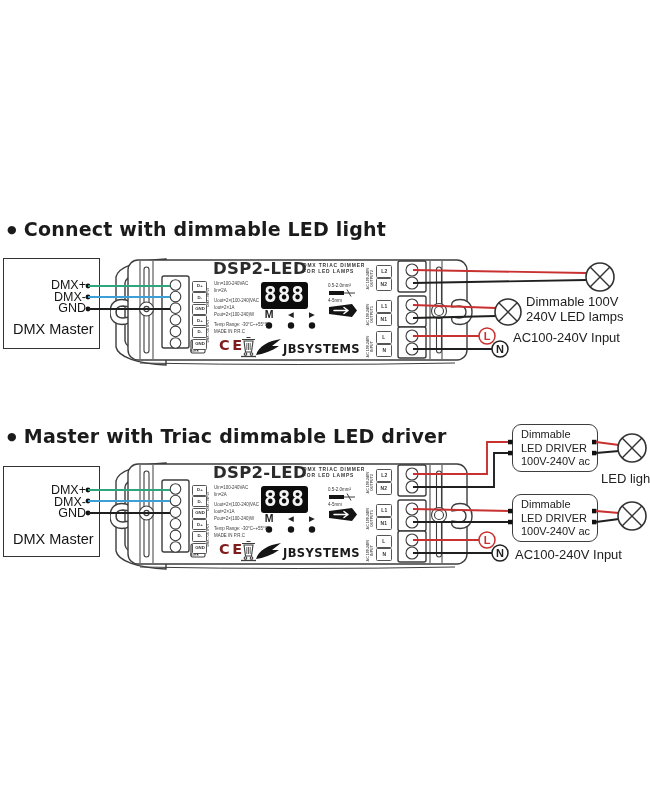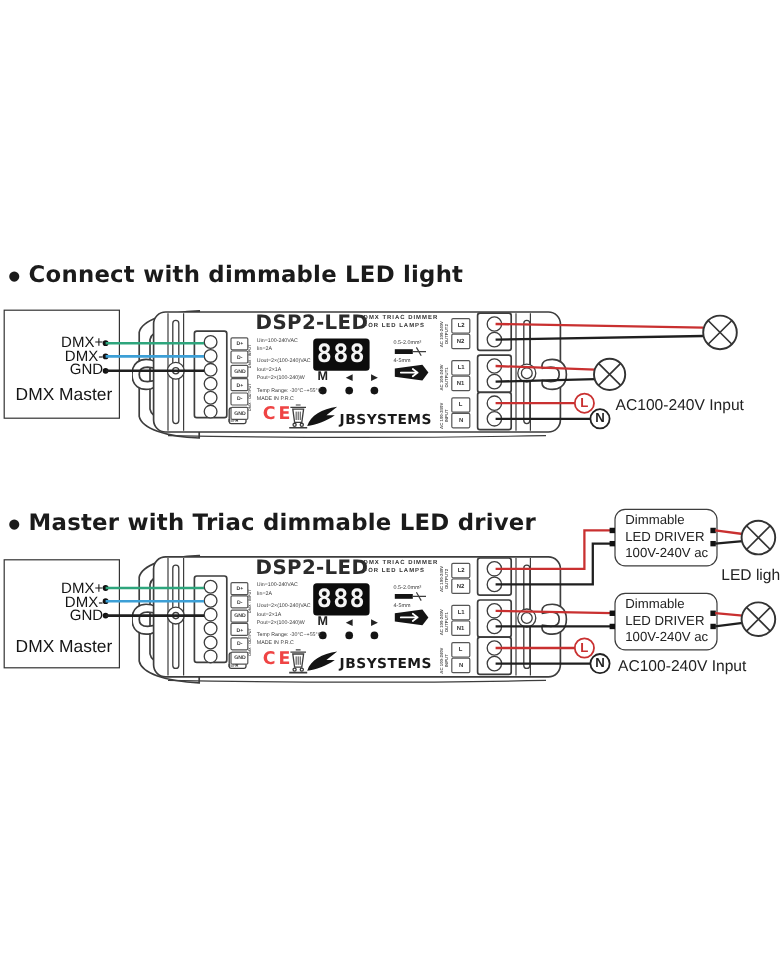--- a/index.html
+++ b/index.html
@@ -44,21 +44,21 @@
   .vlab{position:absolute;left:228px;width:64px;height:15px;text-align:center;
         transform:rotate(-90deg) scale(0.45);transform-origin:center center;
         font-size:8px;line-height:8.5px;font-weight:bold;color:#555;white-space:nowrap;}
   .vlabl{position:absolute;left:68px;width:60px;height:10px;text-align:center;
         transform:rotate(-90deg) scale(0.4);transform-origin:center center;
         font-size:8px;line-height:10px;font-weight:bold;color:#555;white-space:nowrap;}
   .tiny{position:absolute;transform:scale(0.5);transform-origin:0 0;font-size:9px;color:#333;white-space:nowrap;}
   .rohst{position:absolute;left:80px;top:93px;width:16px;text-align:center;
          transform:scale(0.4);transform-origin:0 0;font-size:8px;color:#333;}
   .ce{position:absolute;left:109px;top:81px;font-size:14.5px;font-weight:bold;letter-spacing:2.5px;
-      color:#ef4444;font-family:"DejaVu Sans",sans-serif;}
+      color:#7f1d1d;font-family:"DejaVu Sans",sans-serif;}
   .brand{position:absolute;left:173px;top:86px;font-size:11.5px;font-weight:800;letter-spacing:0.4px;
          color:#1a1a1a;font-family:"DejaVu Sans",sans-serif;}
   
   #wires{position:absolute;left:0;top:0;z-index:5;pointer-events:none;}
   #wires .wg{stroke:var(--wire-dmx-plus);stroke-width:2.2;fill:none;}
   #wires .wb{stroke:var(--wire-dmx-minus);stroke-width:2.2;fill:none;}
   #wires .wk{stroke:var(--wire-gnd);stroke-width:2.2;fill:none;}
   #wires .wr{stroke:var(--wire-live);stroke-width:1.9;fill:none;}
   #wires .wk2{stroke:var(--wire-neutral);stroke-width:1.9;fill:none;}
   #wires .dot{fill:#111;}
@@ -431,20 +431,24 @@
     <path class="wk2" d="M596 522 L619 519"></path>
     <circle class="lamp" cx="632" cy="516" r="14"></circle>
     <path class="lampx" d="M622.1 506.1 L641.9 525.9 M641.9 506.1 L622.1 525.9"></path>
 
     <path class="wr" d="M413 540 H479"></path>
     <path class="wk2" d="M413 553 H492"></path>
     <circle class="lring" cx="487" cy="540" r="8"></circle>
     <circle class="nring" cx="500" cy="553" r="8"></circle>
   </svg>
 
+  <div class="cap" style="left:526px;top:295px;">
+    <div>Dimmable 100V</div>
+    <div>240V LED lamps</div>
+  </div>
   <div class="cap" style="left:513px;top:331px;">AC100-240V Input</div>
   <div class="lnl red" style="left:479px;top:329.5px;">L</div>
   <div class="lnl" style="left:492px;top:342.5px;">N</div>
 
   <div class="cap" style="left:601px;top:472px;">LED light</div>
   <div class="cap" style="left:515px;top:548px;">AC100-240V Input</div>
   <div class="lnl red" style="left:479px;top:533.5px;">L</div>
   <div class="lnl" style="left:492px;top:546.5px;">N</div>
 
 </div>

